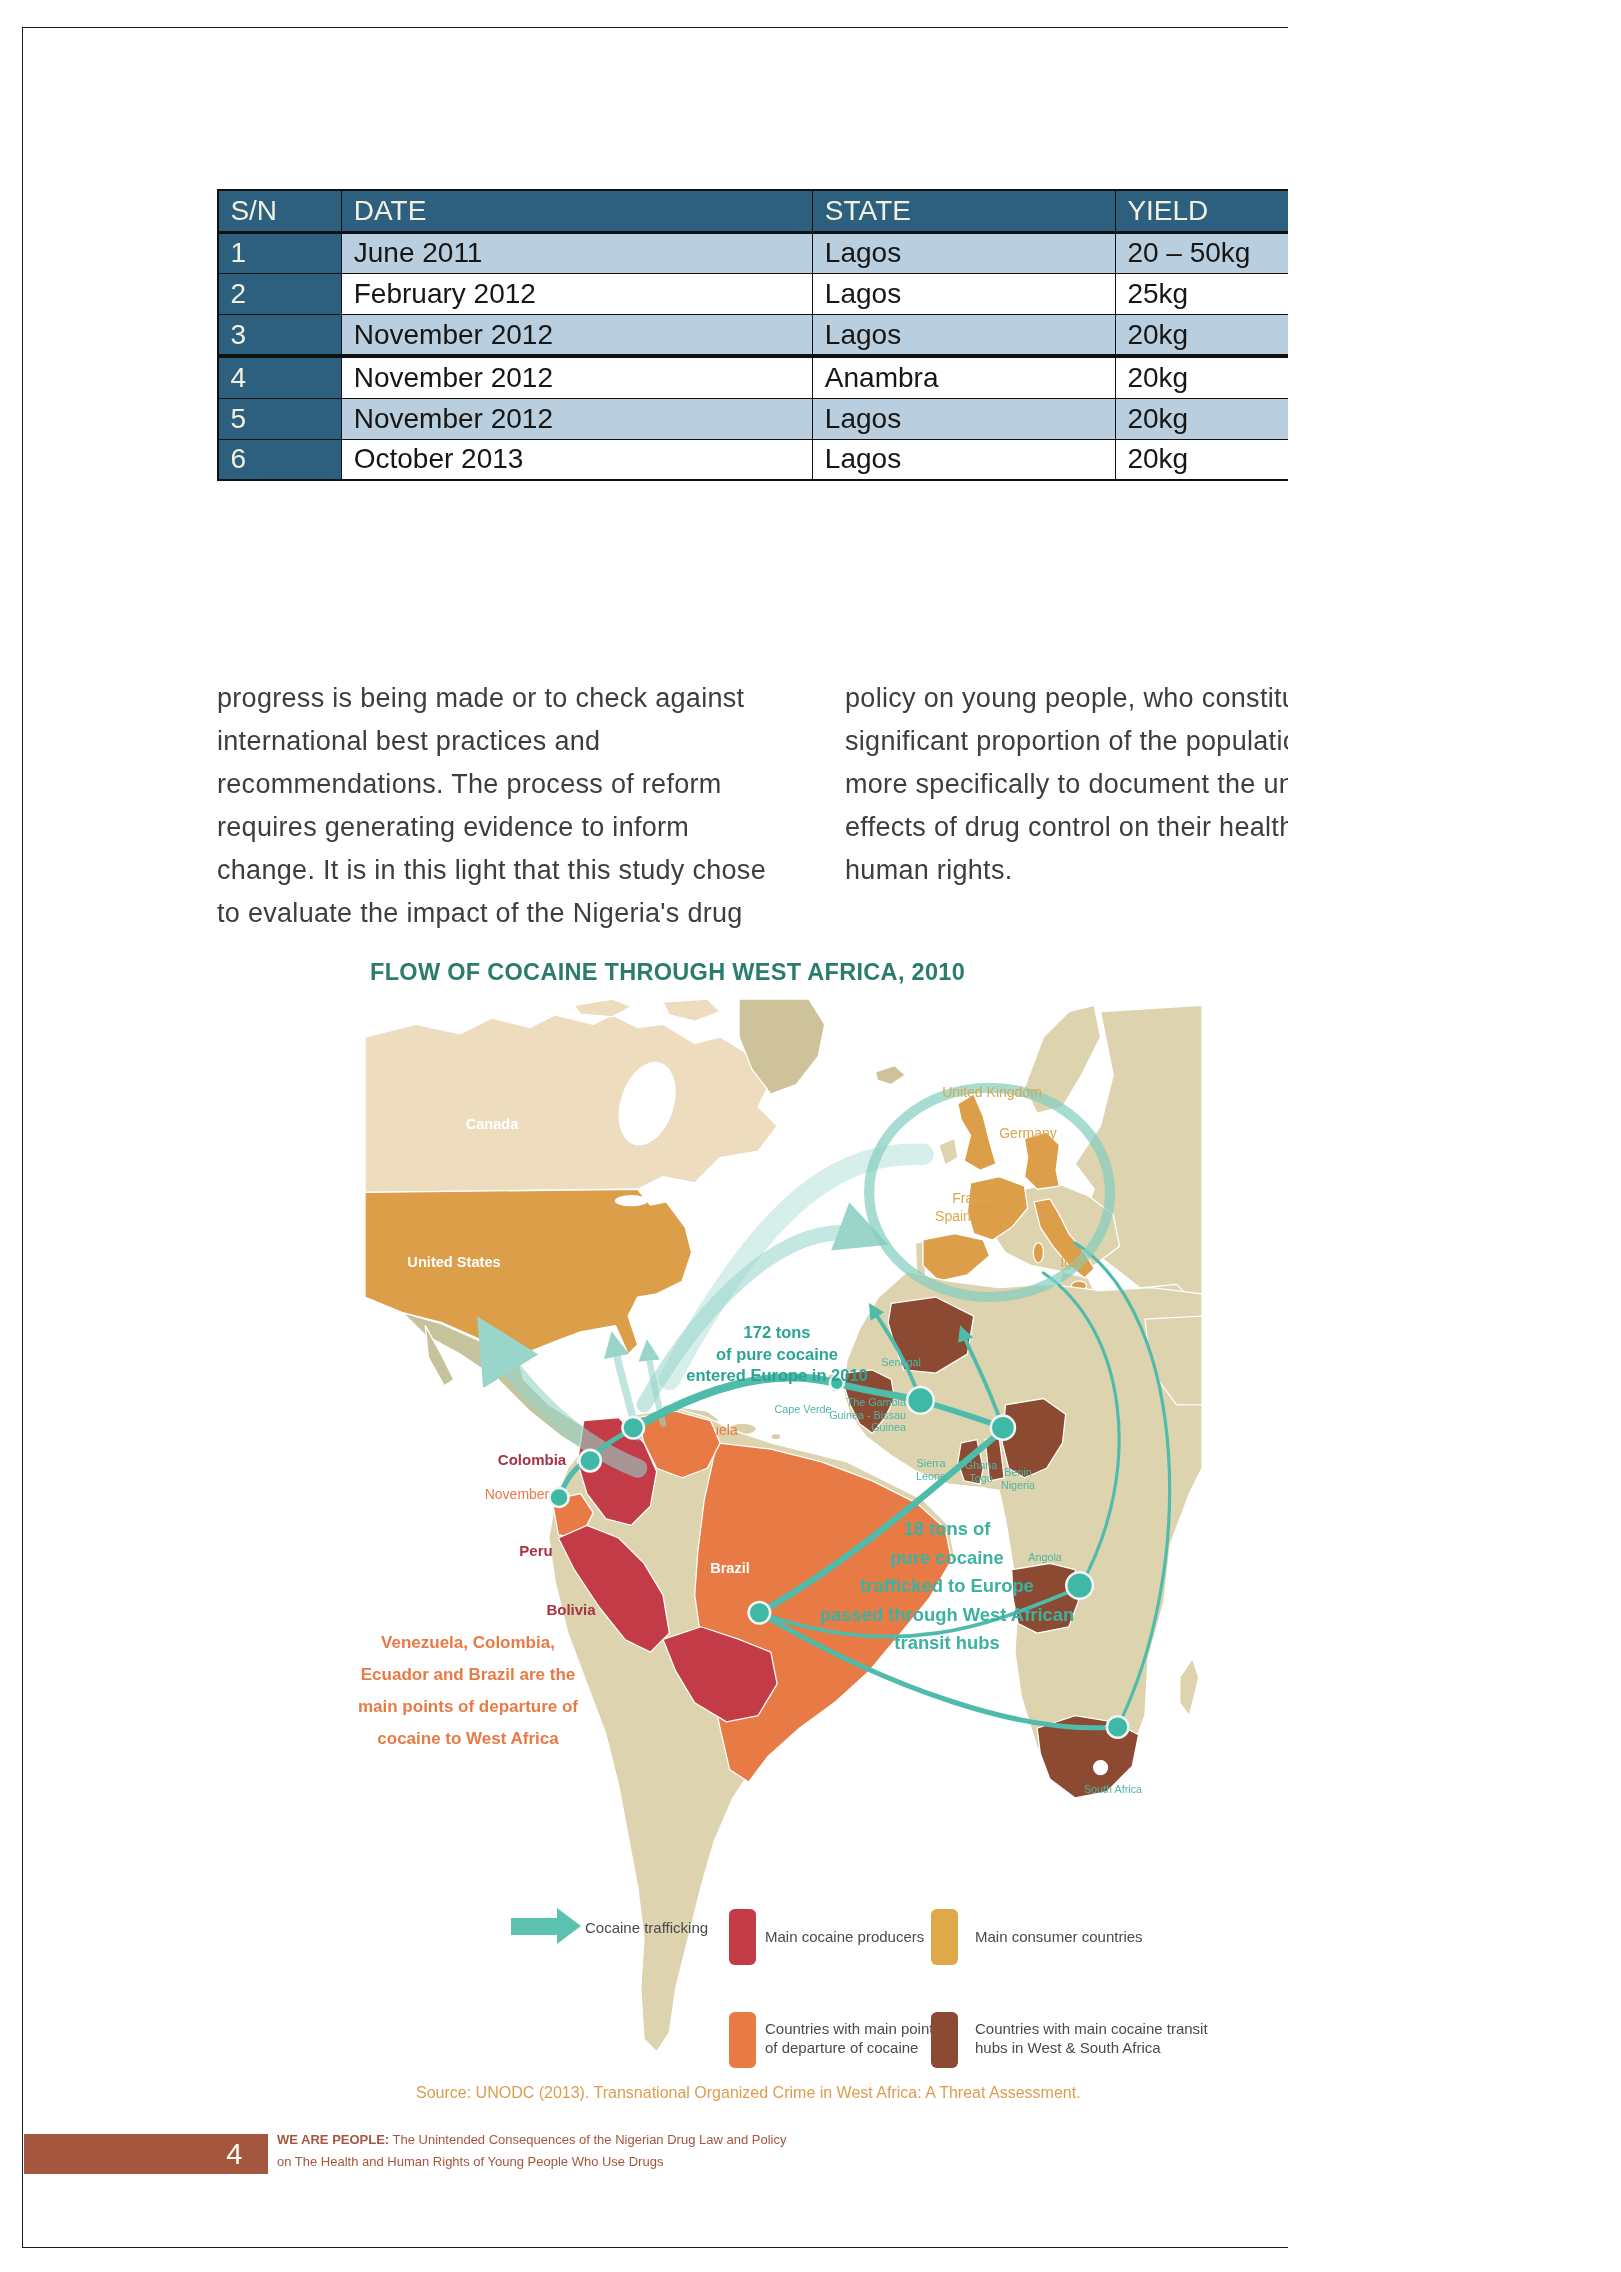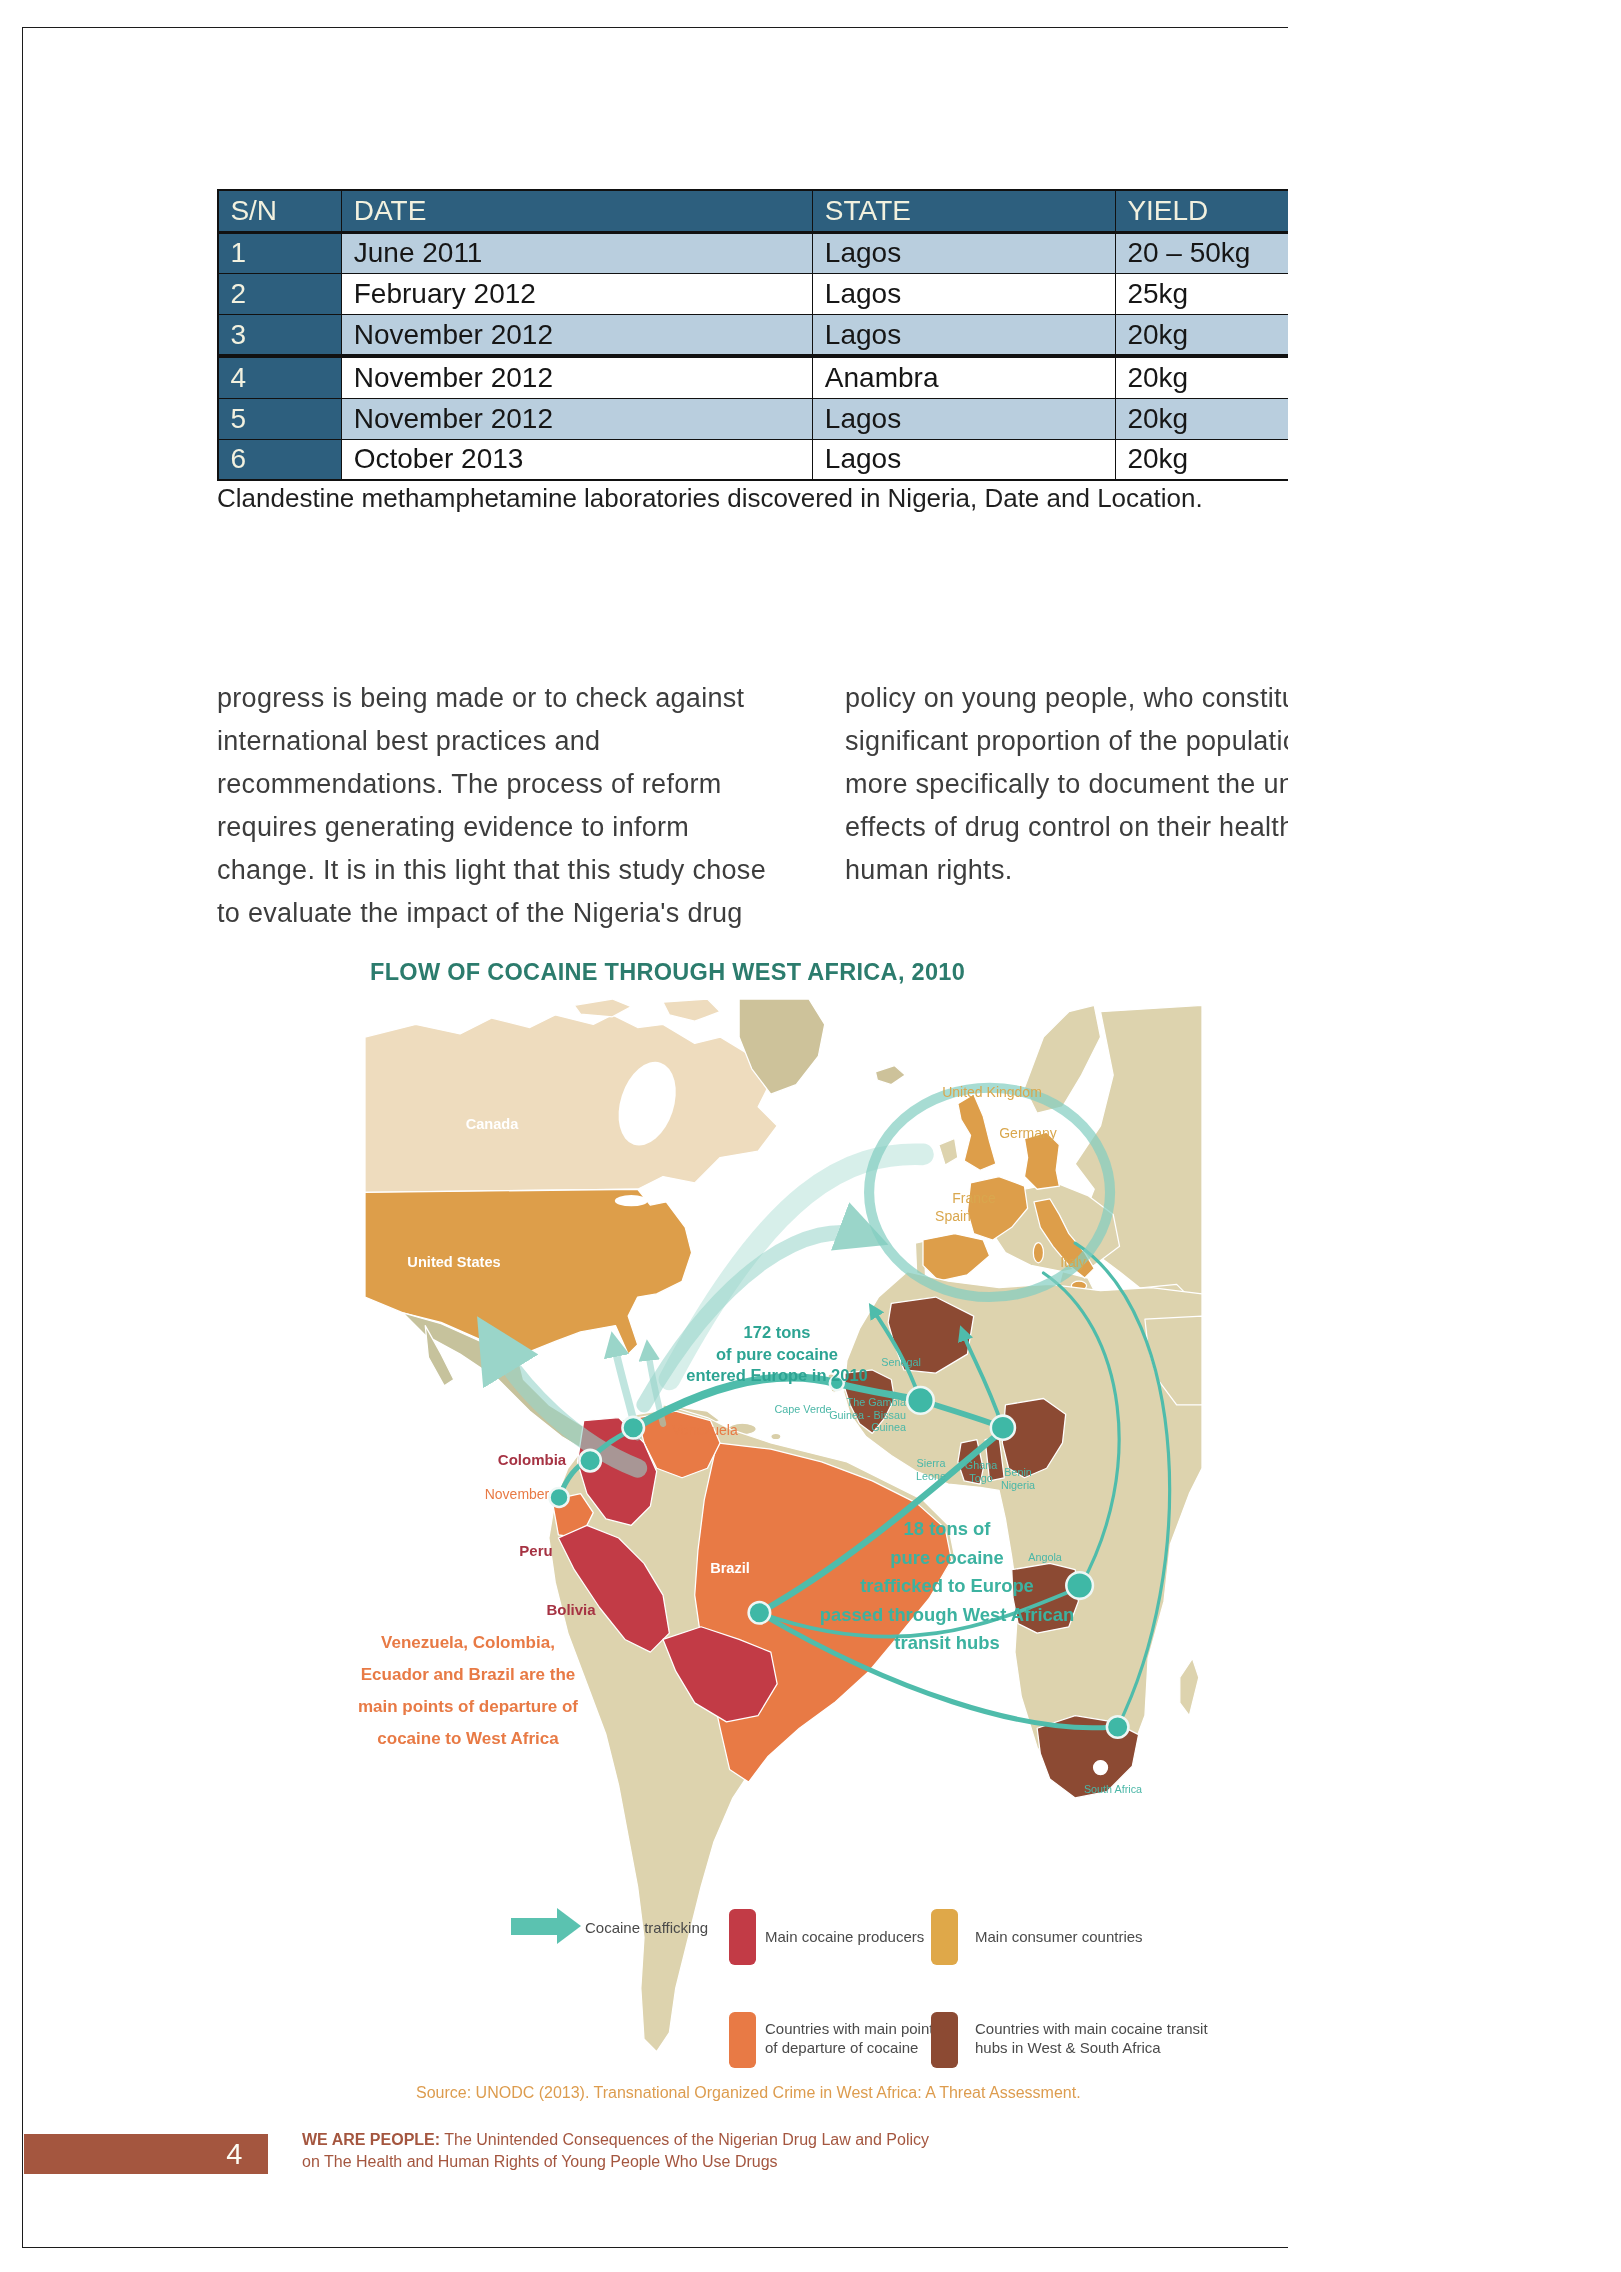--- a/index.html
+++ b/index.html
@@ -48,21 +48,21 @@
   .swatch{position:absolute;width:27px;height:56px;border-radius:5.7px;}
   .legend-arrow{position:absolute;left:146px;top:950px;width:70px;height:37px;}
   .legend-arrow .a-body{position:absolute;left:0;top:10px;width:46px;height:16.5px;background:#5bc2b0;}
   .legend-arrow .a-head{position:absolute;left:46px;top:0;width:0;height:0;
        border-left:24px solid #5bc2b0;border-top:18.4px solid transparent;border-bottom:18.4px solid transparent;}
   .map-source{position:absolute;left:51px;top:1126px;font-size:16px;color:#dd9c4e;}
 
   
   .footer-bar{position:absolute;left:23.5px;top:2134px;width:244px;height:40px;background:#a4563f;
        color:#fdfdf5;font-size:29px;line-height:40px;text-align:right;padding-right:25px;box-sizing:border-box;}
-  .footer-text{position:absolute;left:277px;top:2129px;width:793px;font-size:16px;line-height:22px;color:#a4563f;margin-left:25px;}
+  .footer-text{position:absolute;left:277px;top:2129px;width:793px;font-size:13px;line-height:22px;color:#a4563f;}
   .footer-text b{font-weight:bold;}
 </style>
 </head>
 <body>
 
 <div class="page">
   <div class="page-border"></div>
 
   <table class="labs-table">
     <colgroup>
@@ -112,21 +112,20 @@
         </tr>
         <tr class="">
           <td class="sn-cell">6</td>
           <td>October 2013</td>
           <td>Lagos</td>
           <td>20kg</td>
         </tr>
       </tbody>
   </table>
 
-  <div class="table-caption">Clandestine methamphetamine laboratories discovered in Nigeria, Date and Location.</div>
 
   <div class="body-col left">progress is being made or to check against international best practices and recommendations. The process of reform requires generating evidence to inform change. It is in this light that this study chose to evaluate the impact of the Nigeria's drug</div>
   <div class="body-col right">policy on young people, who constitute a significant proportion of the population, and more specifically to document the unintended effects of drug control on their health and human rights.</div>
 
   <div class="figure">
     <div class="fig-title">FLOW OF COCAINE THROUGH WEST AFRICA, 2010</div>
 
     <svg class="map-svg" width="837" height="1078" viewBox="0 0 1320 1700">
       <defs>
         <marker id="ah-teal" viewBox="0 0 10 10" refX="6" refY="5" markerWidth="4.2" markerHeight="4.2" orient="auto-start-reverse">

